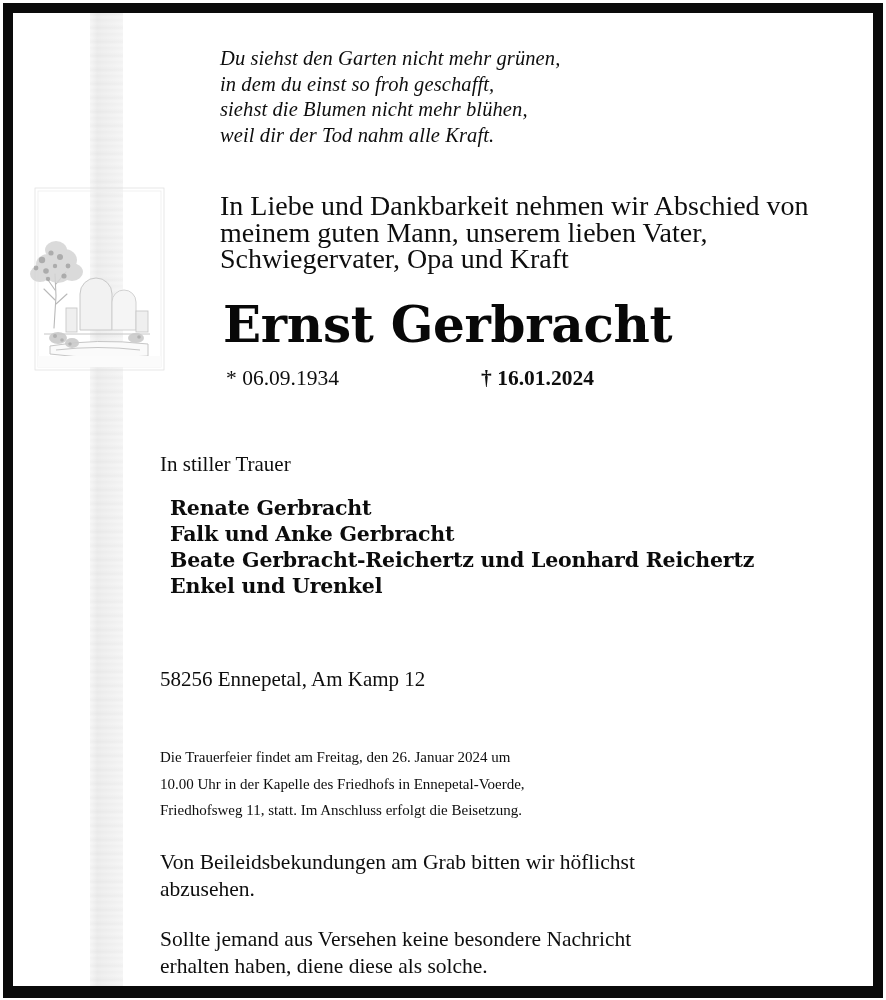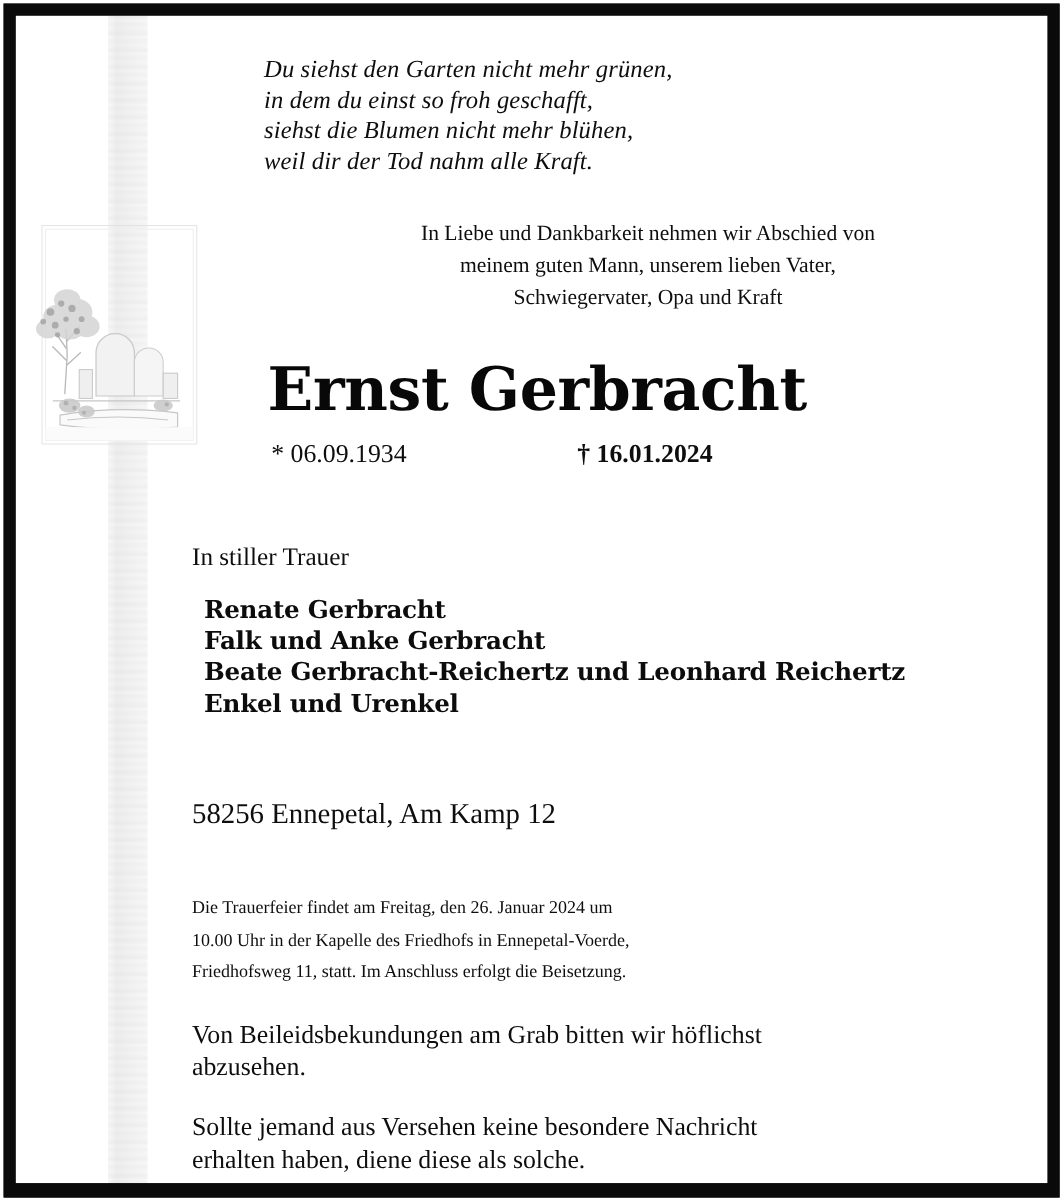--- a/index.html
+++ b/index.html
@@ -25,21 +25,21 @@
     box-sizing: border-box;
     padding: 3px 3px 2px 3px;   
   }
   #frame {
     position: relative;
     width: 100%;
     height: 100%;
     box-sizing: border-box;
     border: 10px solid #0a0a0a;
     border-bottom-width: 12px;
-    background: #0f172a;
+    background: #737373;
     overflow: hidden;
   }
   #sheet {
     position: absolute;
     inset: 0;
     background: #ffffff;
     overflow: hidden;
   }
 
   
@@ -94,26 +94,25 @@
     font-size: 20.5px;
     line-height: 25.5px;
     color: #0e0e0e;
     letter-spacing: 0.1px;
   }
   .poem div { white-space: nowrap; }
 
   .intro {
     position: absolute;
     left: 207px;
-    top: 168px;
+    top: 180px;
     width: 640px;
-    font-size: 18px;
+    font-size: 28px;
     line-height: 26.5px;
     color: #0e0e0e;
-    text-align: center;
   }
   .intro div { white-space: nowrap; }
 
   .deceased-name {
     position: absolute;
     left: 210px;
     top: 284px;
     font-family: "DejaVu Serif", "Liberation Serif", serif;
     font-weight: bold;
     font-size: 50px;
@@ -159,21 +158,21 @@
     line-height: 26px;
     letter-spacing: -0.2px;
     color: #0c0c0c;
   }
   .mourners div { white-space: nowrap; margin-left: 12px; }
 
   .address {
     position: absolute;
     left: 147px;
     top: 653px;
-    font-size: 24px;
+    font-size: 21px;
     line-height: 26px;
     color: #0e0e0e;
     white-space: nowrap;
   }
 
   .service {
     position: absolute;
     left: 147px;
     top: 731px;
     width: 700px;

